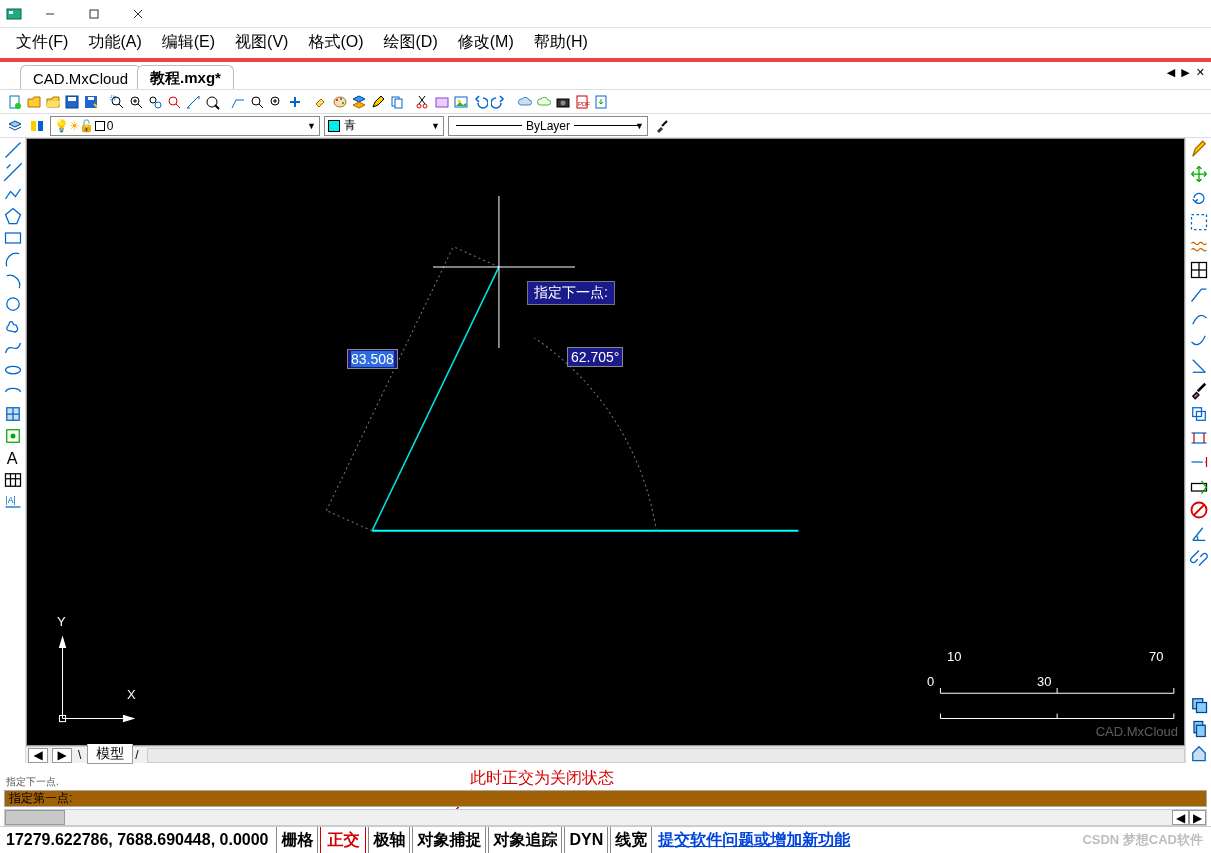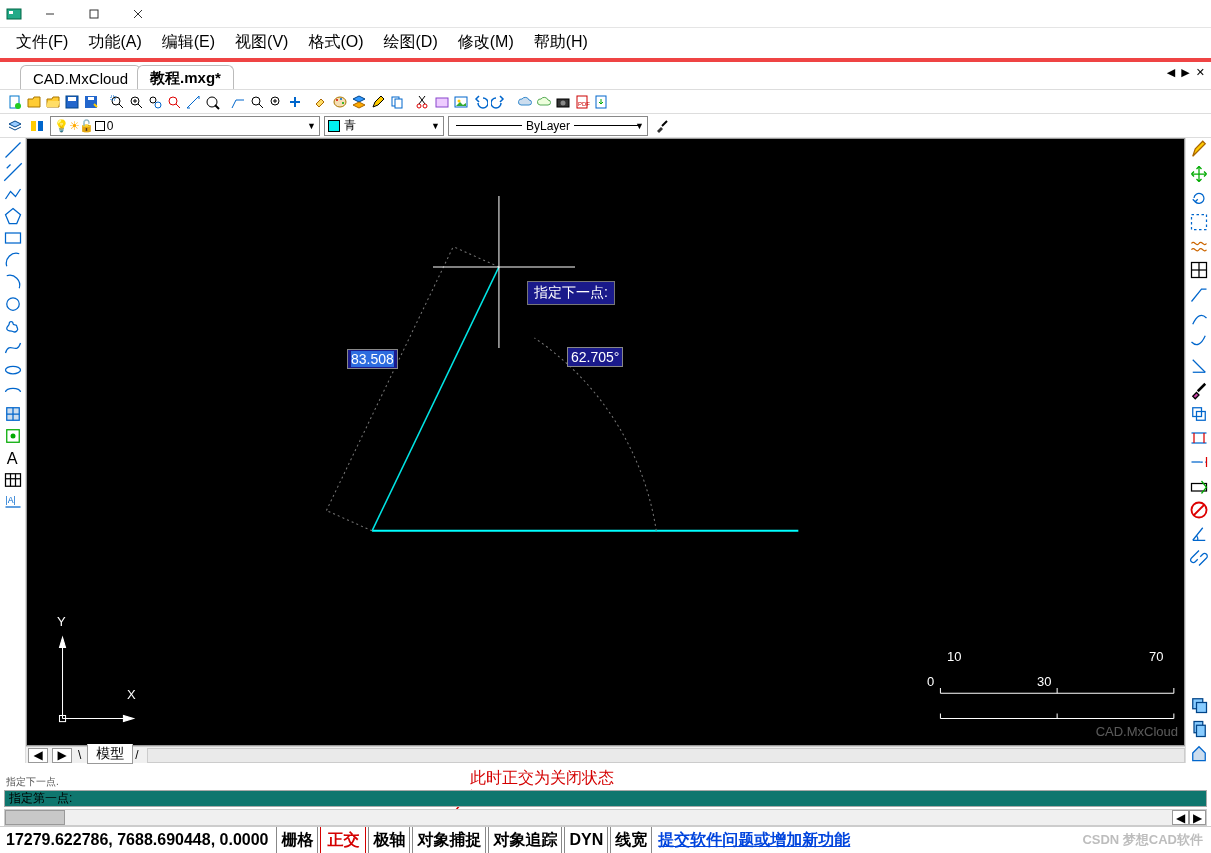--- a/index.html
+++ b/index.html
@@ -55,21 +55,21 @@
 .valbox.sel .selspan{background:#2d6cdf;}
 .scaletxt{position:absolute; color:#fff; font-size:13px;}
 .cscroll{height:17px; background:#f0f0f0; border-top:1px solid #ccc; display:flex; align-items:center;}
 .cscroll .arrbtn{width:20px;height:15px;border:1px solid #999;background:#fff;display:flex;align-items:center;justify-content:center; margin:0 2px;}
 .cscroll .modeltab{font-size:14px; padding:0 8px; border:1px solid #999; border-top-color:#fff; margin-left:6px; background:#fff; position:relative; top:-1px;}
 .cscroll .track{flex:1; height:15px; background:#eaeaea; border:1px solid #ccc; margin-left:8px;}
 
 .annot{position:absolute; color:#d40000; font-size:16px; top:598px; left:470px;}
 .annot-arrow{position:absolute;}
 
-.cmdline{position:absolute; left:4px; right:4px; bottom:46px; height:17px; border:1px solid #aaa; background:#0f766e; font-size:12px; padding:0 4px; display:flex; align-items:center;}
+.cmdline{position:absolute; left:4px; right:4px; bottom:46px; height:17px; border:1px solid #aaa; background:#a16207; font-size:12px; padding:0 4px; display:flex; align-items:center;}
 .cmdstatus{position:absolute; left:4px; bottom:63px; height:17px; font-size:10px; color:#555; padding:0 2px; display:flex; align-items:center;}
 .hscroll{position:absolute; left:4px; right:4px; bottom:27px; height:17px; background:#f0f0f0; border:1px solid #ccc; display:flex;}
 .hscroll .thumb{width:60px;height:100%;background:#c8c8c8;border:1px solid #999;}
 .hscroll .arrs{margin-left:auto;display:flex;}
 .hscroll .ab{width:17px;height:15px;border:1px solid #999;background:#fff;display:flex;align-items:center;justify-content:center;}
 
 .status{position:absolute; left:0; right:0; bottom:0; height:27px; border-top:1px solid #ccc; display:flex; align-items:center; font-size:16px; padding:0 6px; gap:2px; white-space:nowrap; overflow:hidden;font-weight:bold;}
 .status .coord{margin-right:6px;}
 .status .sb{border:1px solid #888; padding:0 4px; height:36px; display:flex; align-items:center;text-align:center;}
 .status .sb.hi{border:1.5px solid #d40000; color:#d40000; padding:0 6px;}

